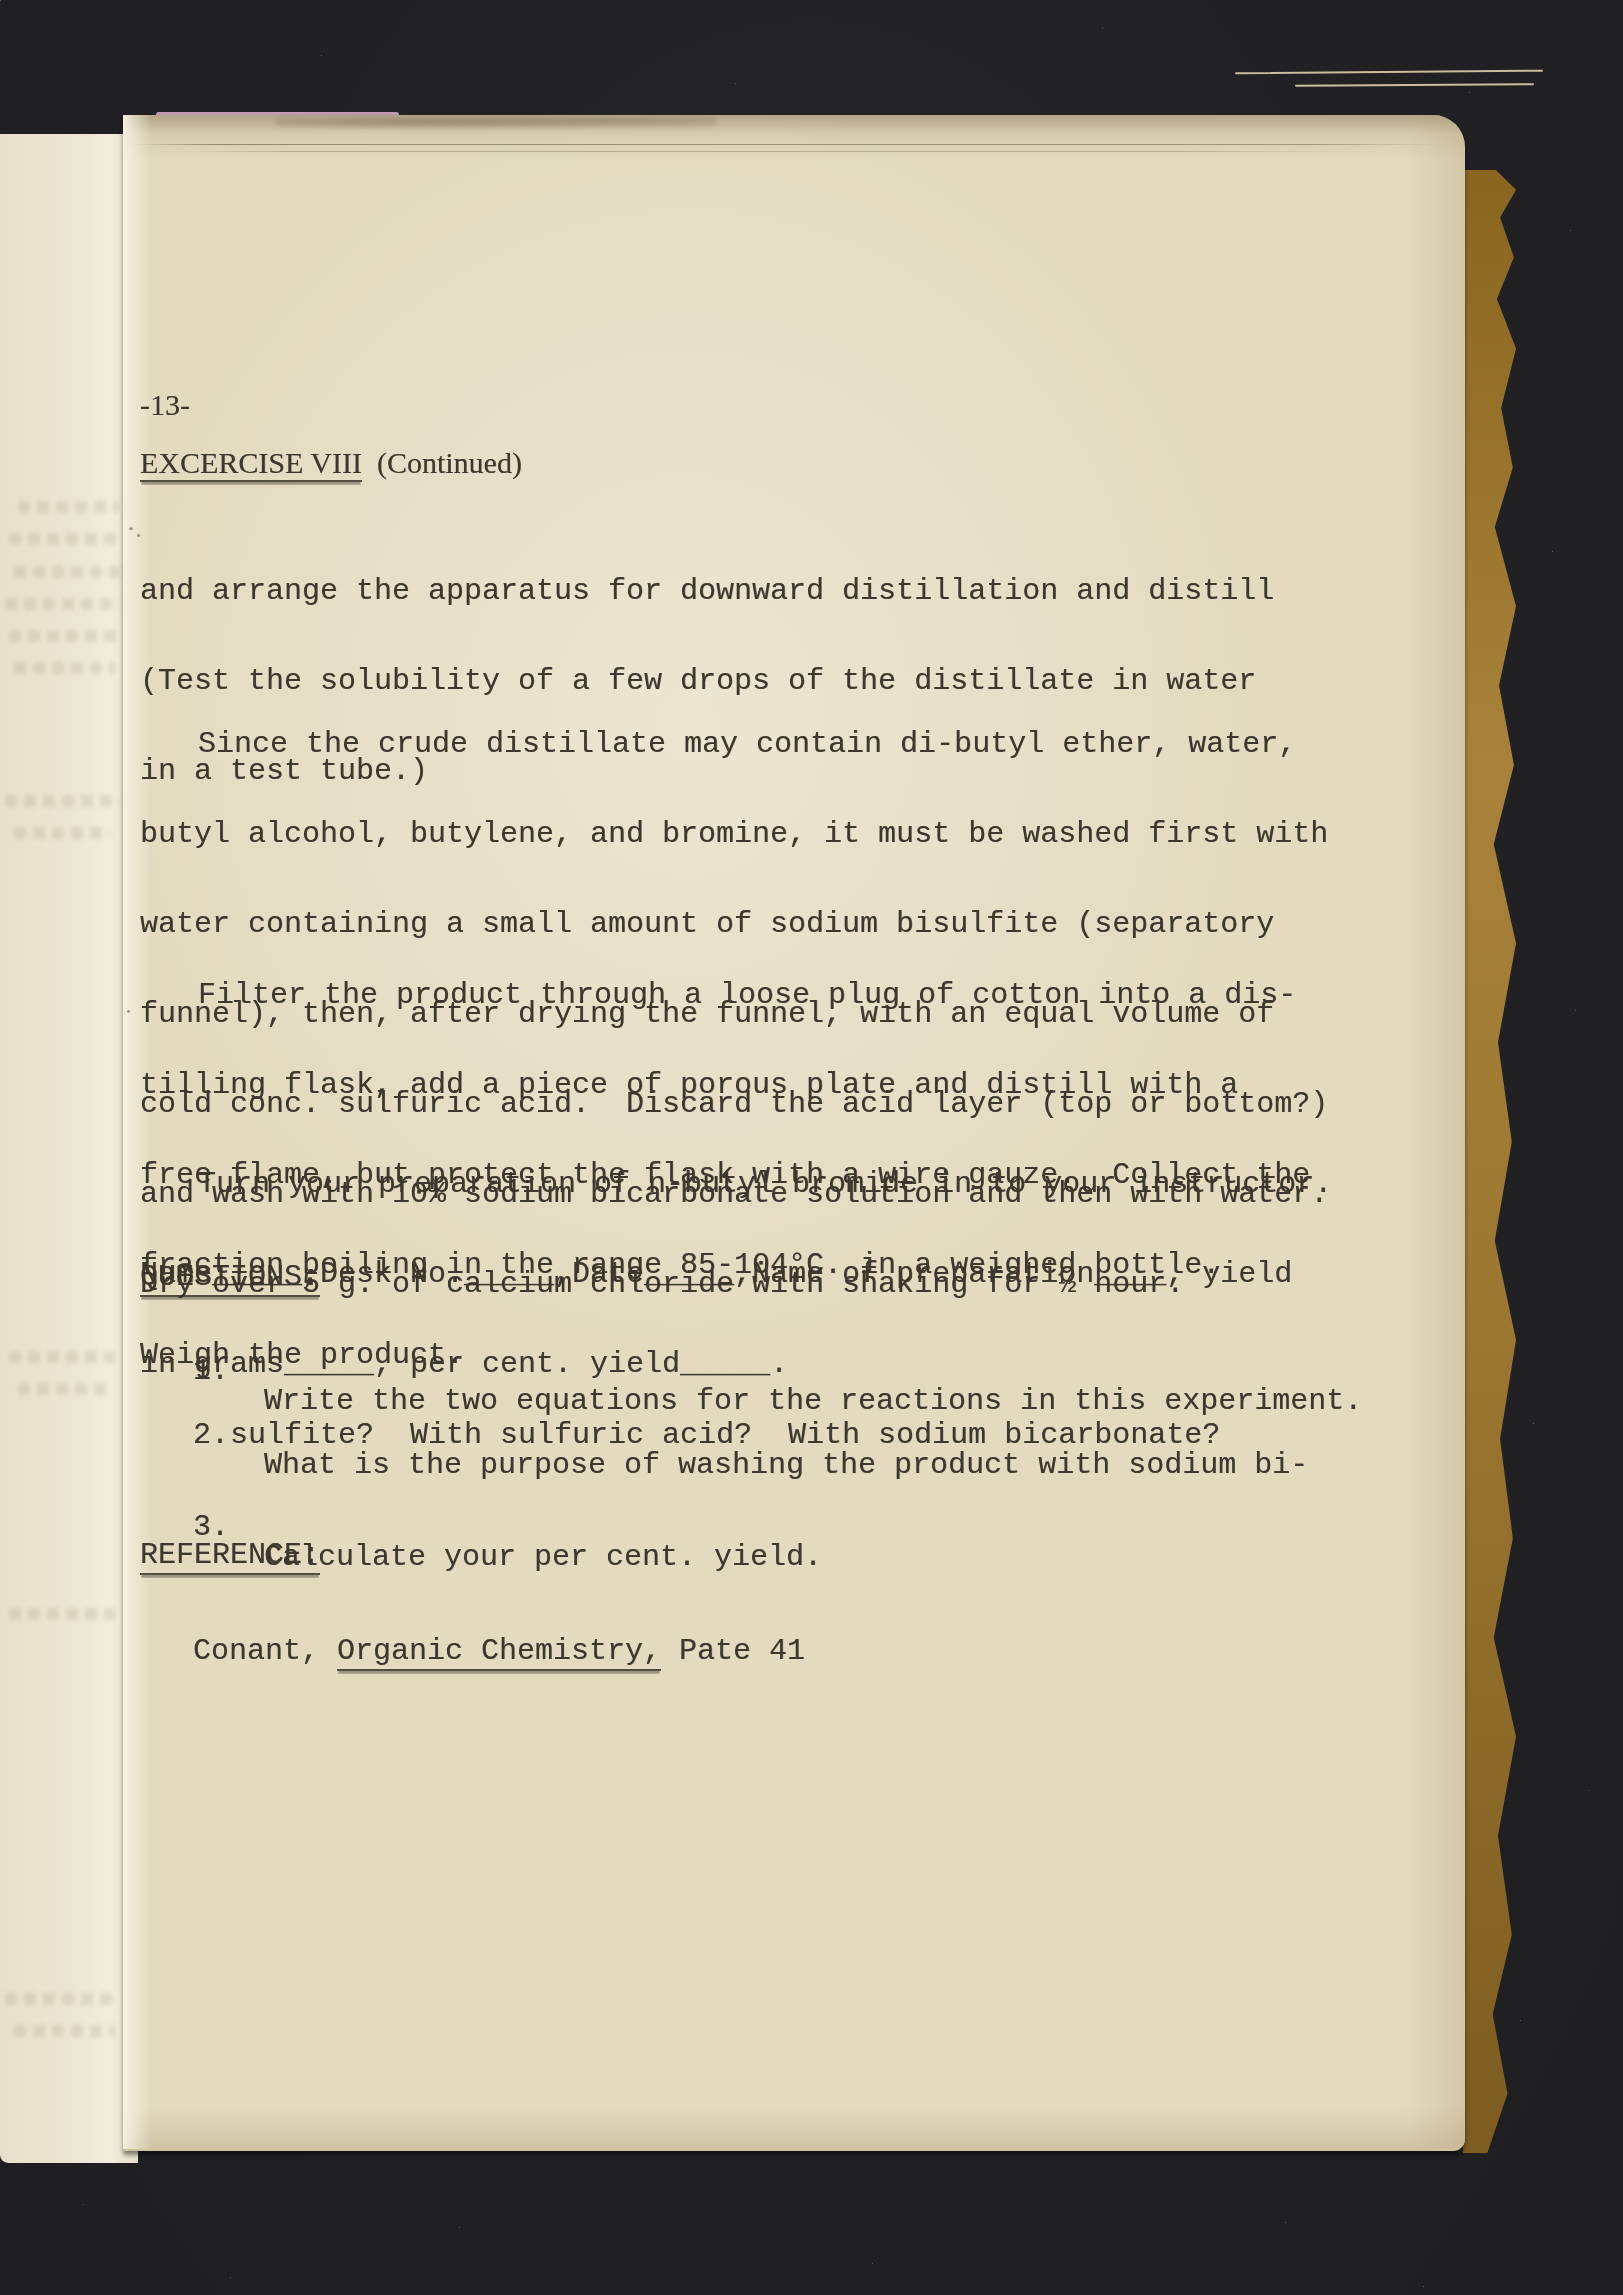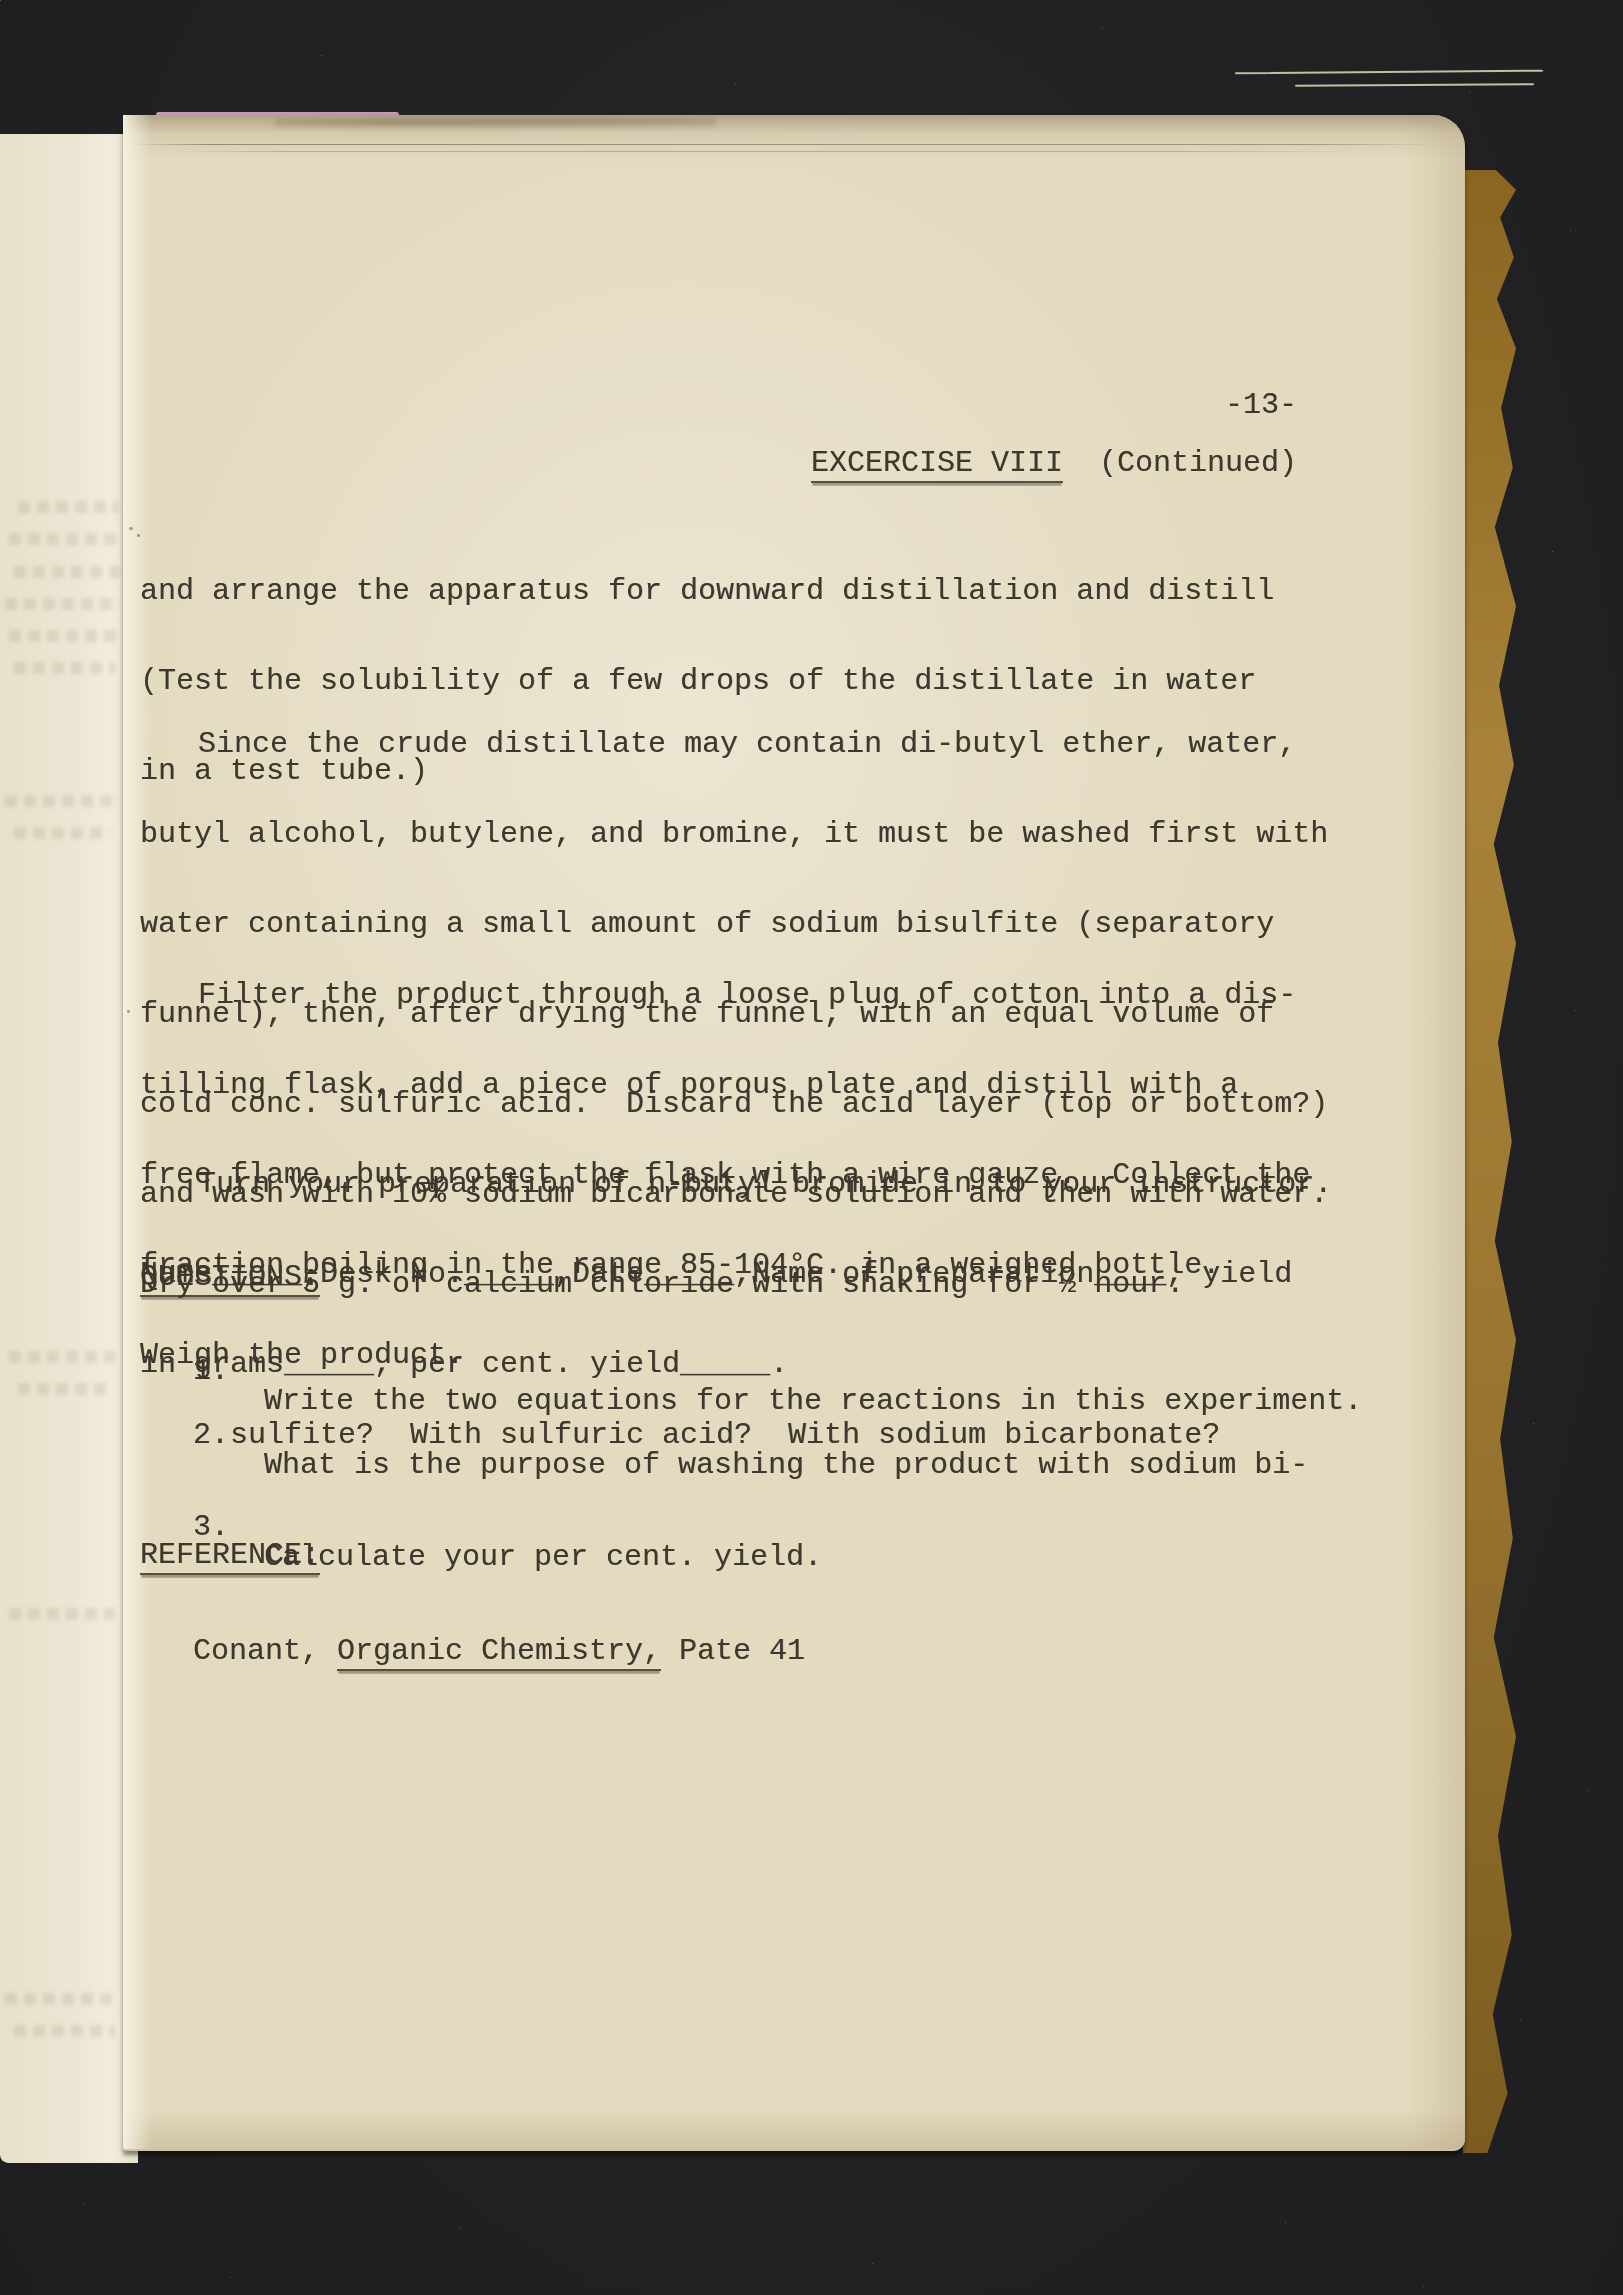--- a/index.html
+++ b/index.html
@@ -58,21 +58,21 @@
      background:linear-gradient(90deg,transparent,rgba(90,78,60,.32) 10%,rgba(90,78,60,.28) 85%,transparent);}
   .smear{position:absolute;left:152px;top:0.9px;width:441px;height:13px;filter:blur(2.8px);opacity:.5;
      background:radial-gradient(ellipse at 30% 50%, rgba(92,76,52,.8), transparent 70%),
                 radial-gradient(ellipse at 75% 40%, rgba(92,76,52,.6), transparent 70%);}
 
   
   .text{position:absolute;left:17px;top:275px;width:1157px;height:1285px;
      font-size:30px;line-height:30px;color:#3c382e;
      text-shadow:0.3px 0.4px 0.5px rgba(58,52,40,.45);}
   .block{position:absolute;left:0;width:100%;white-space:pre;}
-  .center{text-align:right;}
+  .center{text-align:left;font-family:Liberation Serif, serif;}
   .ln{white-space:pre;}
   .ind{text-indent:58px;}
   .ul{border-bottom:2.8px solid rgba(52,46,36,.82);padding-bottom:0.9px;
       box-shadow:0 4.1px 0 -1.4px rgba(52,46,36,.40);margin-top:13px;}
   .qnum{position:absolute;left:53px;white-space:pre;}
   .qtext{position:absolute;left:124px;white-space:pre;}
   .qcont{position:absolute;left:90px;top:30px;white-space:pre;}
   .refline{position:absolute;left:53px;white-space:pre;}
 </style>
 </head>

